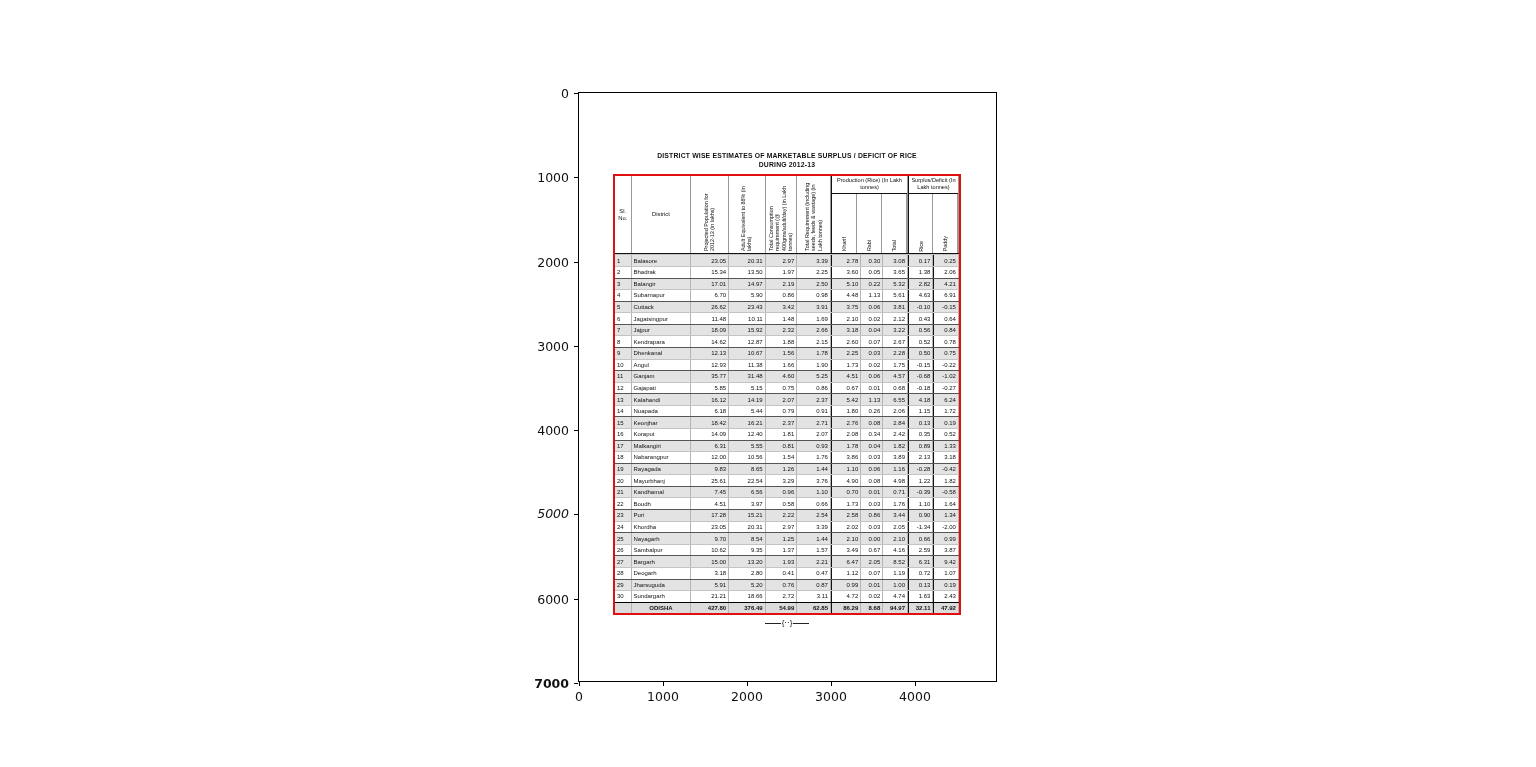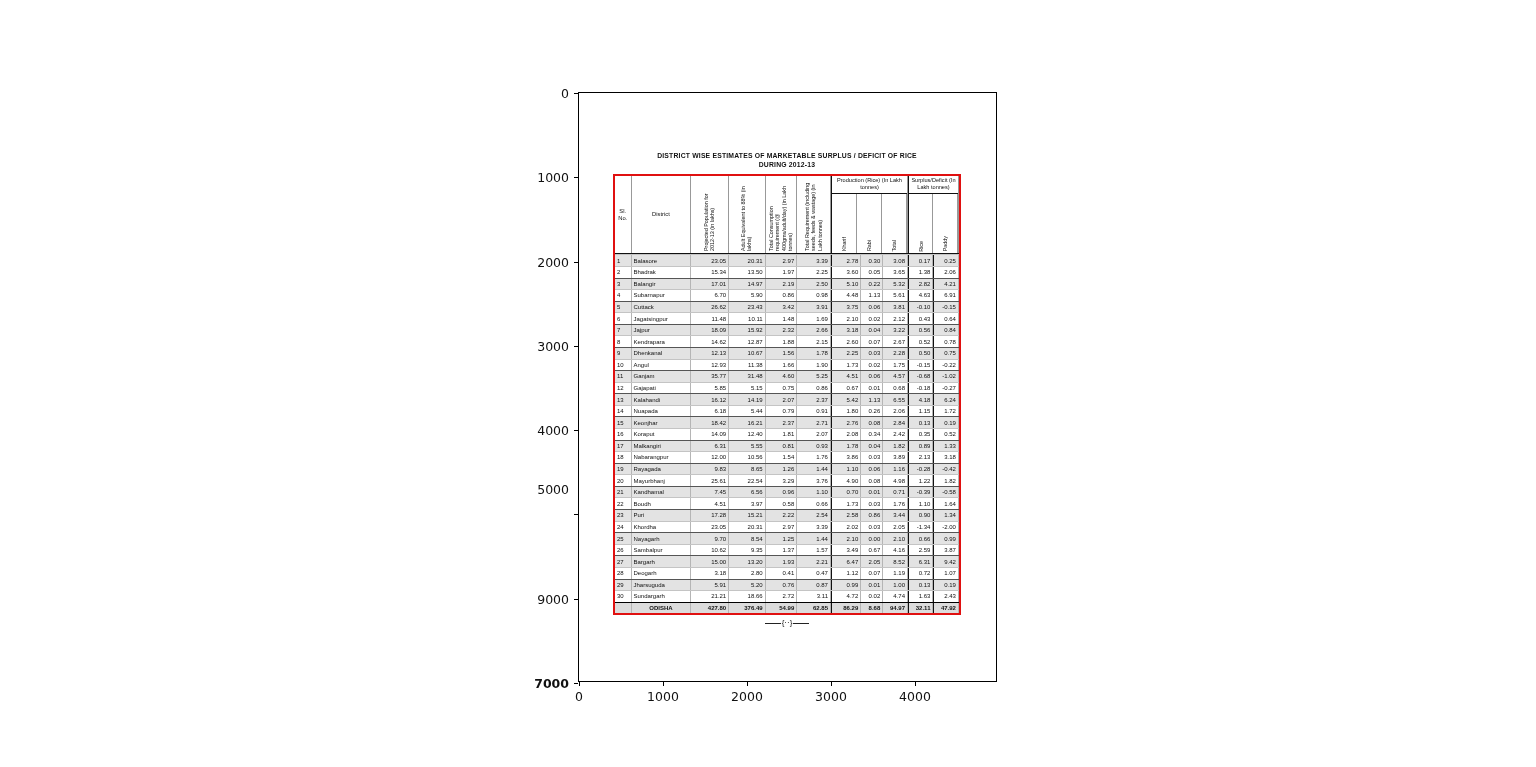--- a/index.html
+++ b/index.html
@@ -536,23 +536,23 @@
       <div class="ytick-label" style="top: 0px;">0</div>
       <div class="ytick-mark" style="top: 84.2857px;"></div>
       <div class="ytick-label" style="top: 84.2857px;">1000</div>
       <div class="ytick-mark" style="top: 168.571px;"></div>
       <div class="ytick-label" style="top: 168.571px;">2000</div>
       <div class="ytick-mark" style="top: 252.857px;"></div>
       <div class="ytick-label" style="top: 252.857px;">3000</div>
       <div class="ytick-mark" style="top: 337.143px;"></div>
       <div class="ytick-label" style="top: 337.143px;">4000</div>
       <div class="ytick-mark" style="top: 421.428px;"></div>
-      <div class="ytick-label" style="top: 396px;">5000</div>
+      <div class="ytick-label" style="top: 420px; font-style: italic;">5000</div>
       <div class="ytick-mark" style="top: 505.714px;"></div>
-      <div class="ytick-label" style="top: 505.714px;">9000</div>
+      <div class="ytick-label" style="top: 505.714px;">6000</div>
       <div class="ytick-mark" style="top: 590px;"></div>
       <div class="ytick-label" style="top: 590px; font-weight: bold;">7000</div>
       <div class="xtick-mark" style="left: 0px;"></div>
       <div class="xtick-label" style="left: 0px;">0</div>
       <div class="xtick-mark" style="left: 84px;"></div>
       <div class="xtick-label" style="left: 84px;">1000</div>
       <div class="xtick-mark" style="left: 168px;"></div>
       <div class="xtick-label" style="left: 168px;">2000</div>
       <div class="xtick-mark" style="left: 252px;"></div>
       <div class="xtick-label" style="left: 252px;">3000</div>

